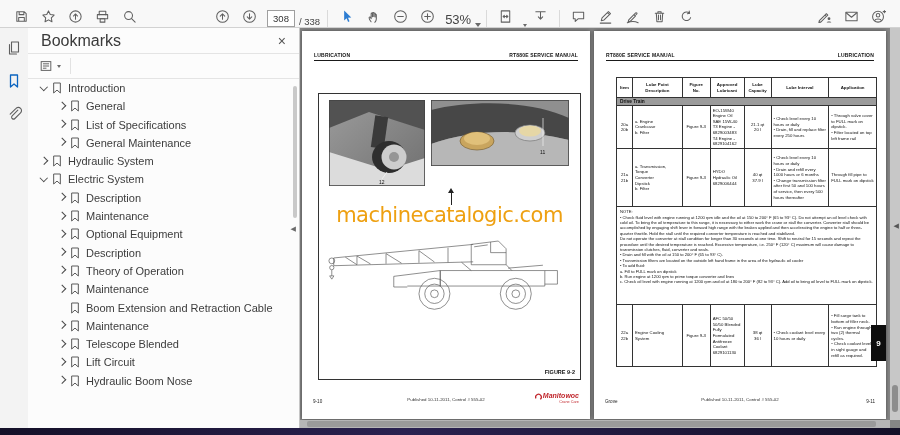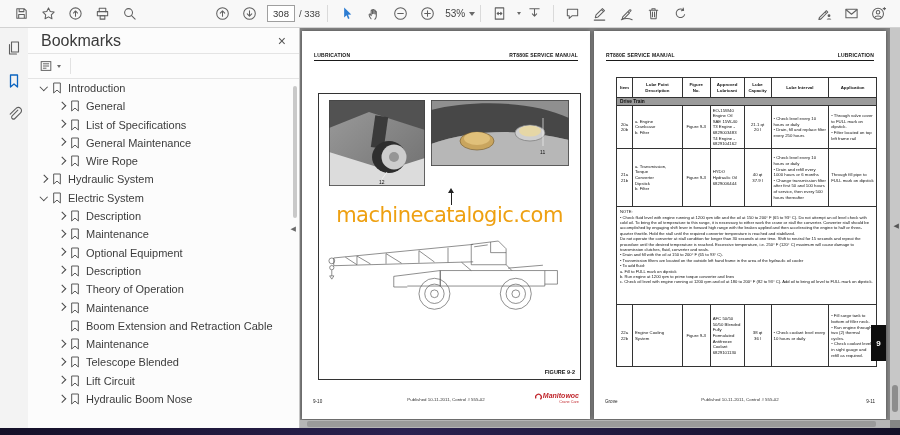--- a/index.html
+++ b/index.html
@@ -1,27 +1,27 @@
 <!DOCTYPE html>
 <html style="--accent-blue: #0b64c0; --watermark-orange: #eea011; --logo-red: #c1272d; --taskbar: #2a2150; --doc-background: #868686;"><head>
 <meta charset="utf-8">
 <style>
   *{margin:0;padding:0;box-sizing:border-box}
   html,body{width:900px;height:435px;overflow:hidden}
   body{font-family:"Liberation Sans",sans-serif;background:#868686}
 
   
-  .toolbar{height:28px;background:#f8f8f8;border-bottom:1px solid #d2d2d2;display:flex;align-items:center;padding:0 8px;position:relative;z-index:6}
+  .toolbar{height:28px;background:#f8f8f8;border-bottom:1px solid #d2d2d2;display:flex;align-items:flex-end;padding:0 8px;position:relative;z-index:6}
   .tbtn{width:24px;height:22px;display:flex;align-items:center;justify-content:center;margin:0 1.5px;border-radius:2px;flex:none}
   .tbtn svg{width:15px;height:15px;stroke:#5f5f5f;fill:none;stroke-width:1.1;stroke-linecap:round;stroke-linejoin:round}
   .tsep{width:1px;height:17px;background:#dadada;margin:0 5px;flex:none}
   .navgap{width:66px;flex:none}
   .pageinput{width:28px;height:17px;border:1px solid #9f9f9f;background:#fff;font-size:9.5px;text-align:center;color:#333;margin:0 4px;font-family:"Liberation Sans",sans-serif}
   .pagetotal{font-size:9.5px;color:#444;margin-right:2px;white-space:nowrap}
-  .zoomtext{font-size:10px;color:#444;margin-left:4px}
+  .zoomtext{font-size:13px;color:#444;margin-left:4px}
   .caret-down{width:0;height:0;border-left:3px solid transparent;border-right:3px solid transparent;border-top:4px solid #6a6a6a;display:inline-block;margin-left:4px;flex:none}
   .caret-down.small{border-left-width:2.5px;border-right-width:2.5px;border-top-width:3.5px}
   .rightgroup{margin-left:auto;display:flex;align-items:center}
 
   
   .main{display:flex;height:400px}
   .iconstrip{width:28px;background:#f3f3f3;display:flex;flex-direction:column;align-items:center;padding-top:8px;gap:9px;flex:none;position:relative}
   .sbtn{width:24px;height:24px;display:flex;align-items:center;justify-content:center;position:relative}
   .sbtn svg{width:16px;height:16px;stroke:#5f5f5f;fill:none;stroke-width:1.1;stroke-linecap:round;stroke-linejoin:round}
   .sbtn.active::before{content:'';position:absolute;left:-8px;top:1px;width:2.5px;height:22px;background:var(--accent-blue,#0b64c0)}
@@ -288,27 +288,20 @@
             <path d="M2 1 h8 v12 l-4 -3.5 -4 3.5 z" fill="none" stroke="#5a5a5a" stroke-width="1.2"></path>
           </svg>
           <span class="bm-label">List of Specifications</span>
         </div>
         <div class="bm-row indent-1">
           <span class="chev right"></span>
           <svg class="bm-ico" viewBox="0 0 12 14">
             <path d="M2 1 h8 v12 l-4 -3.5 -4 3.5 z" fill="none" stroke="#5a5a5a" stroke-width="1.2"></path>
           </svg>
           <span class="bm-label">General Maintenance</span>
-        </div>
-        <div class="bm-row indent-1">
-          <span class="chev right"></span>
-          <svg class="bm-ico" viewBox="0 0 12 14">
-            <path d="M2 1 h8 v12 l-4 -3.5 -4 3.5 z" fill="none" stroke="#5a5a5a" stroke-width="1.2"></path>
-          </svg>
-          <span class="bm-label">Wire Rope</span>
         </div>
         <div class="bm-row indent-0">
           <span class="chev right"></span>
           <svg class="bm-ico" viewBox="0 0 12 14">
             <path d="M2 1 h8 v12 l-4 -3.5 -4 3.5 z" fill="none" stroke="#5a5a5a" stroke-width="1.2"></path>
           </svg>
           <span class="bm-label">Hydraulic System</span>
         </div>
         <div class="bm-row indent-0">
           <span class="chev down"></span>

